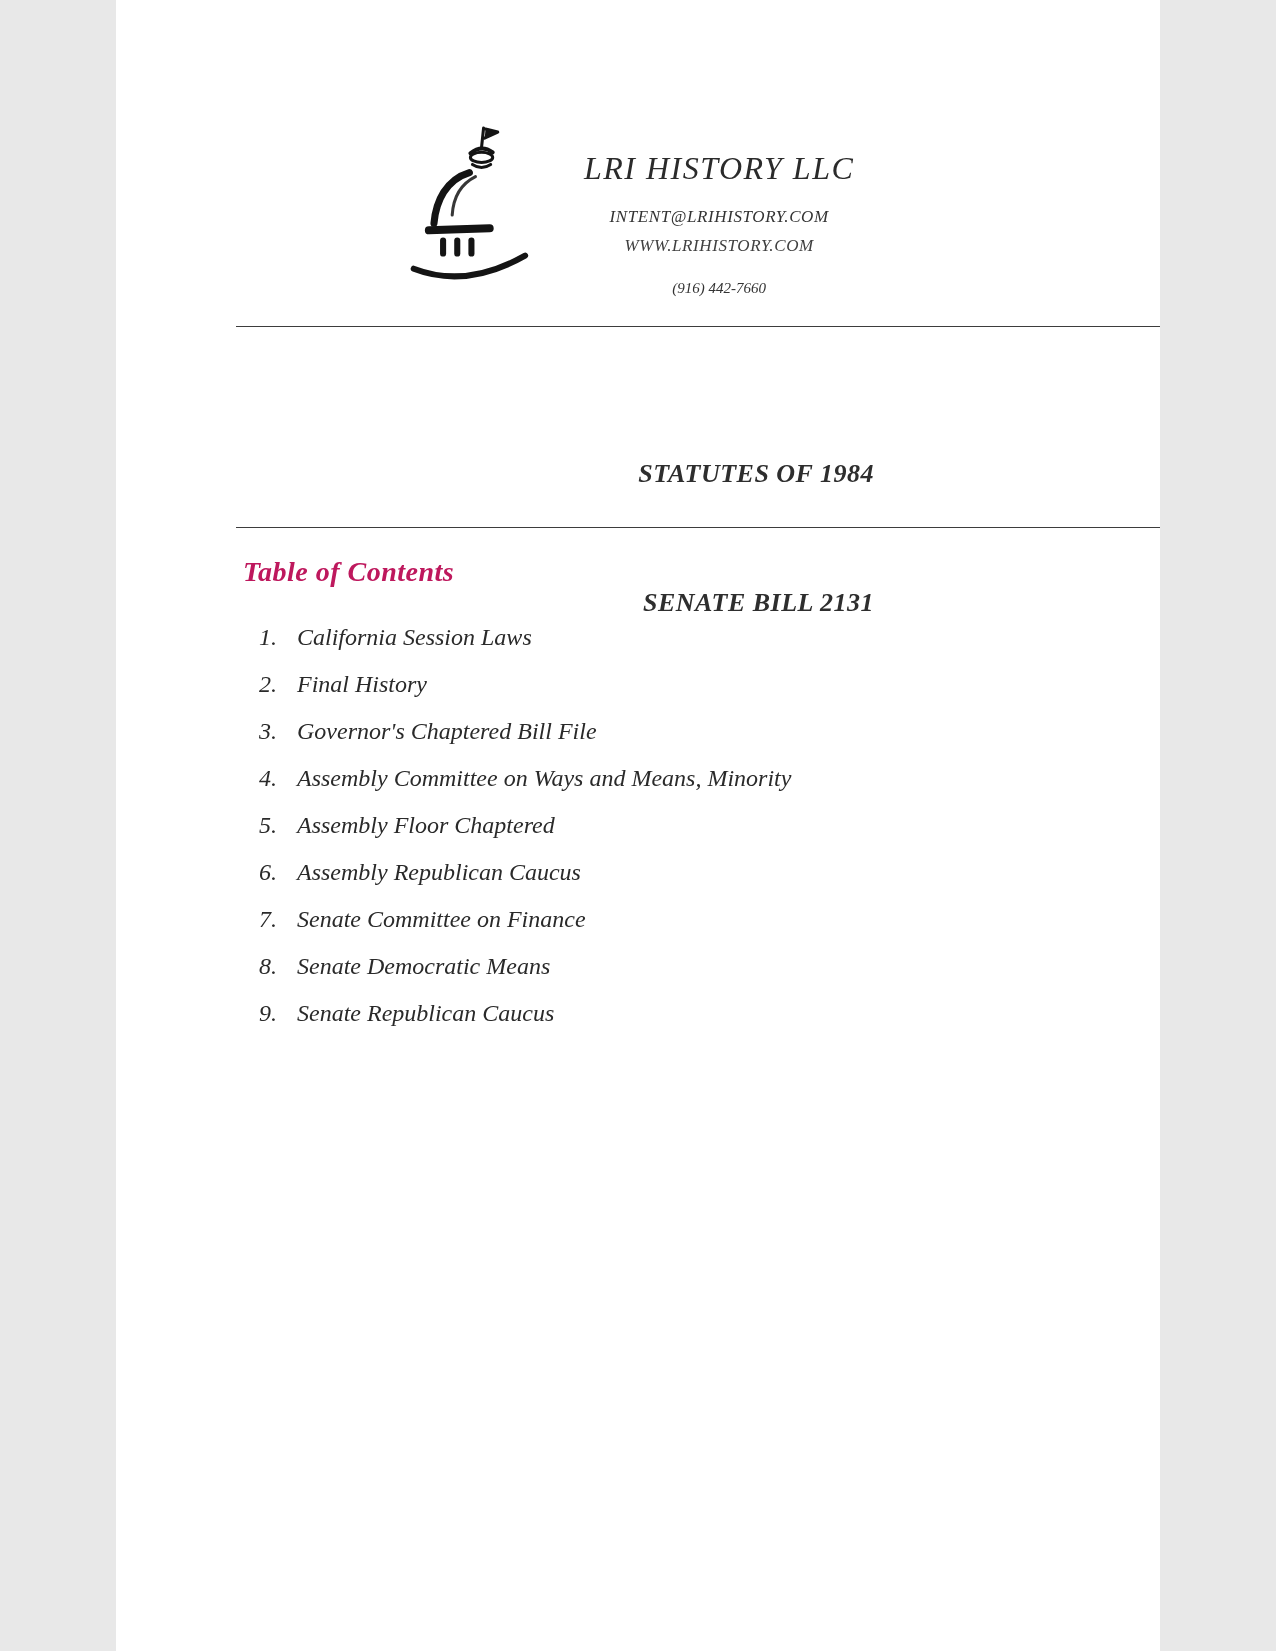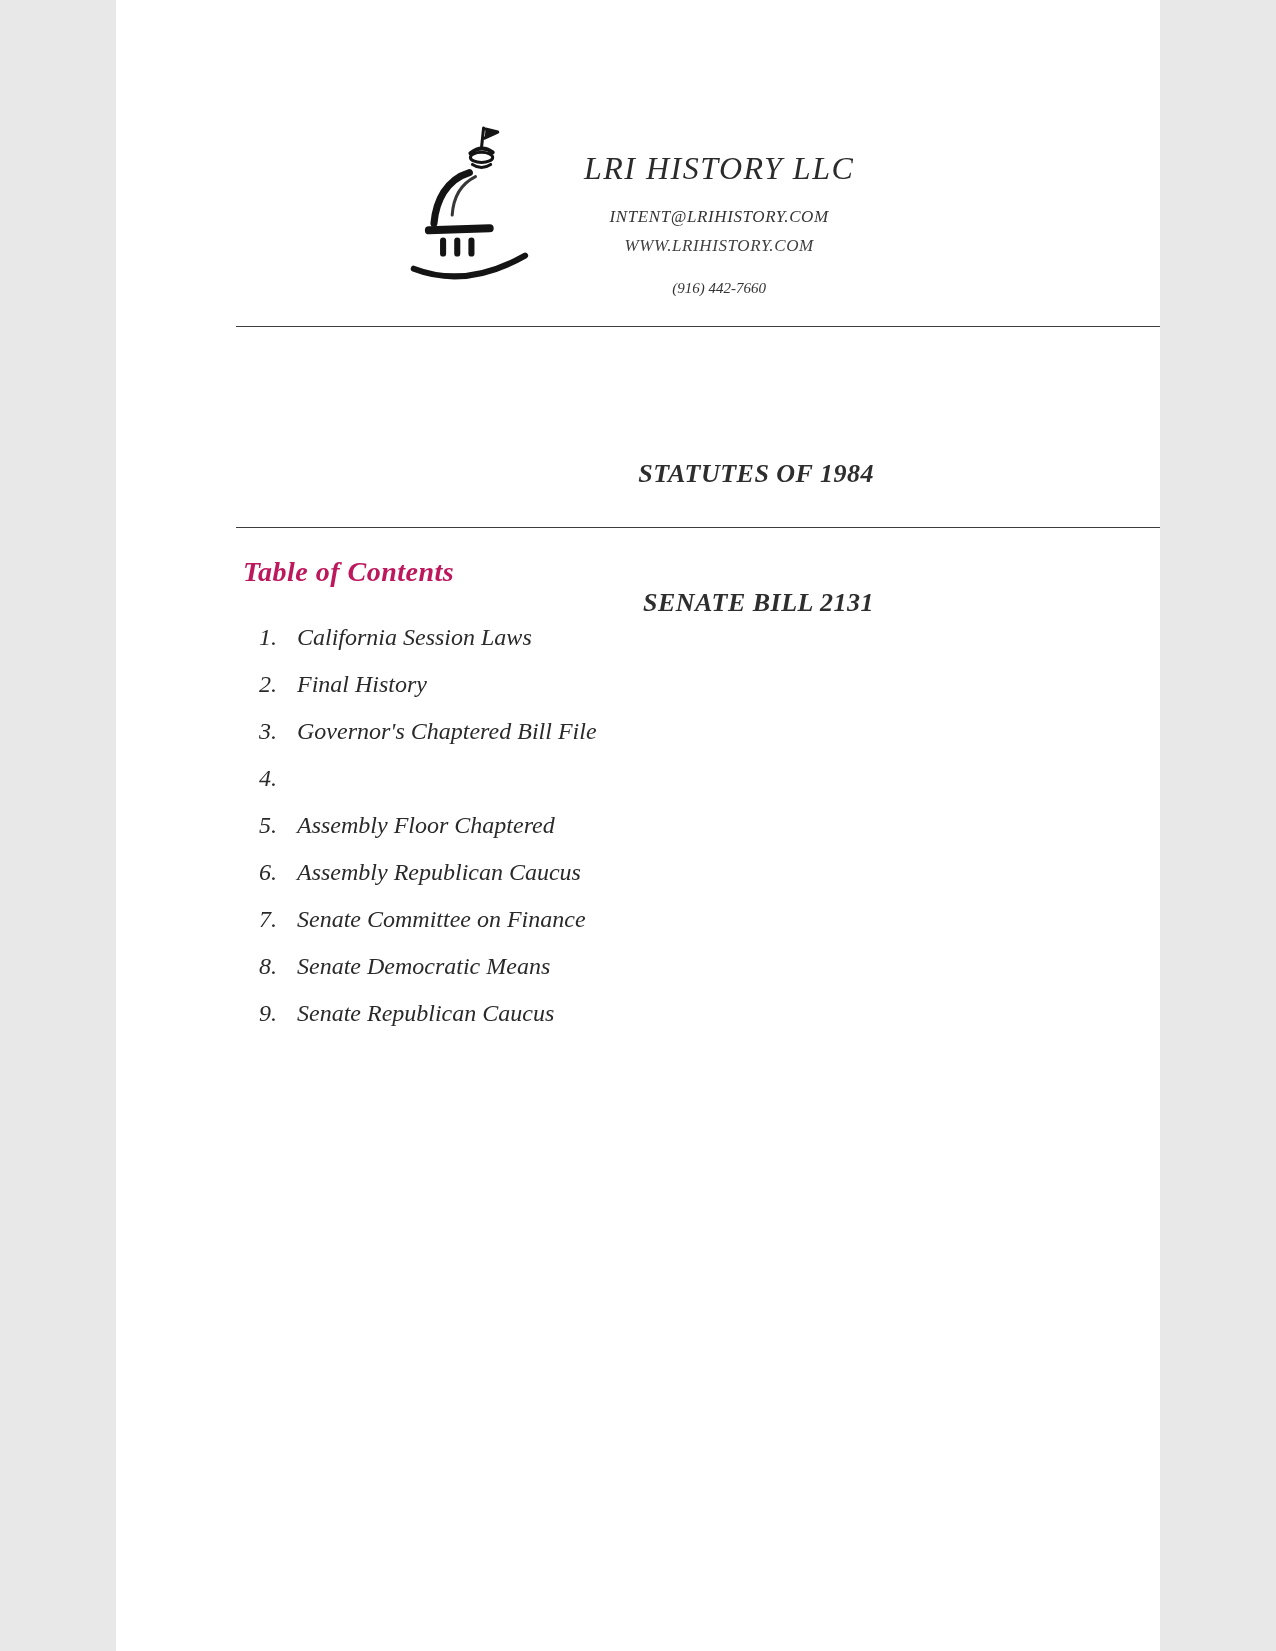--- a/index.html
+++ b/index.html
@@ -174,20 +174,21 @@
     <li class="toc-item">
       <span class="toc-num">2.</span>
       <span class="toc-label">Final History</span>
     </li>
     <li class="toc-item">
       <span class="toc-num">3.</span>
       <span class="toc-label">Governor's Chaptered Bill File</span>
     </li>
     <li class="toc-item">
       <span class="toc-num">4.</span>
+      <span class="toc-label">Assembly Committee on Ways and Means, Minority</span>
     </li>
     <li class="toc-item">
       <span class="toc-num">5.</span>
       <span class="toc-label">Assembly Floor Chaptered</span>
     </li>
     <li class="toc-item">
       <span class="toc-num">6.</span>
       <span class="toc-label">Assembly Republican Caucus</span>
     </li>
     <li class="toc-item">

